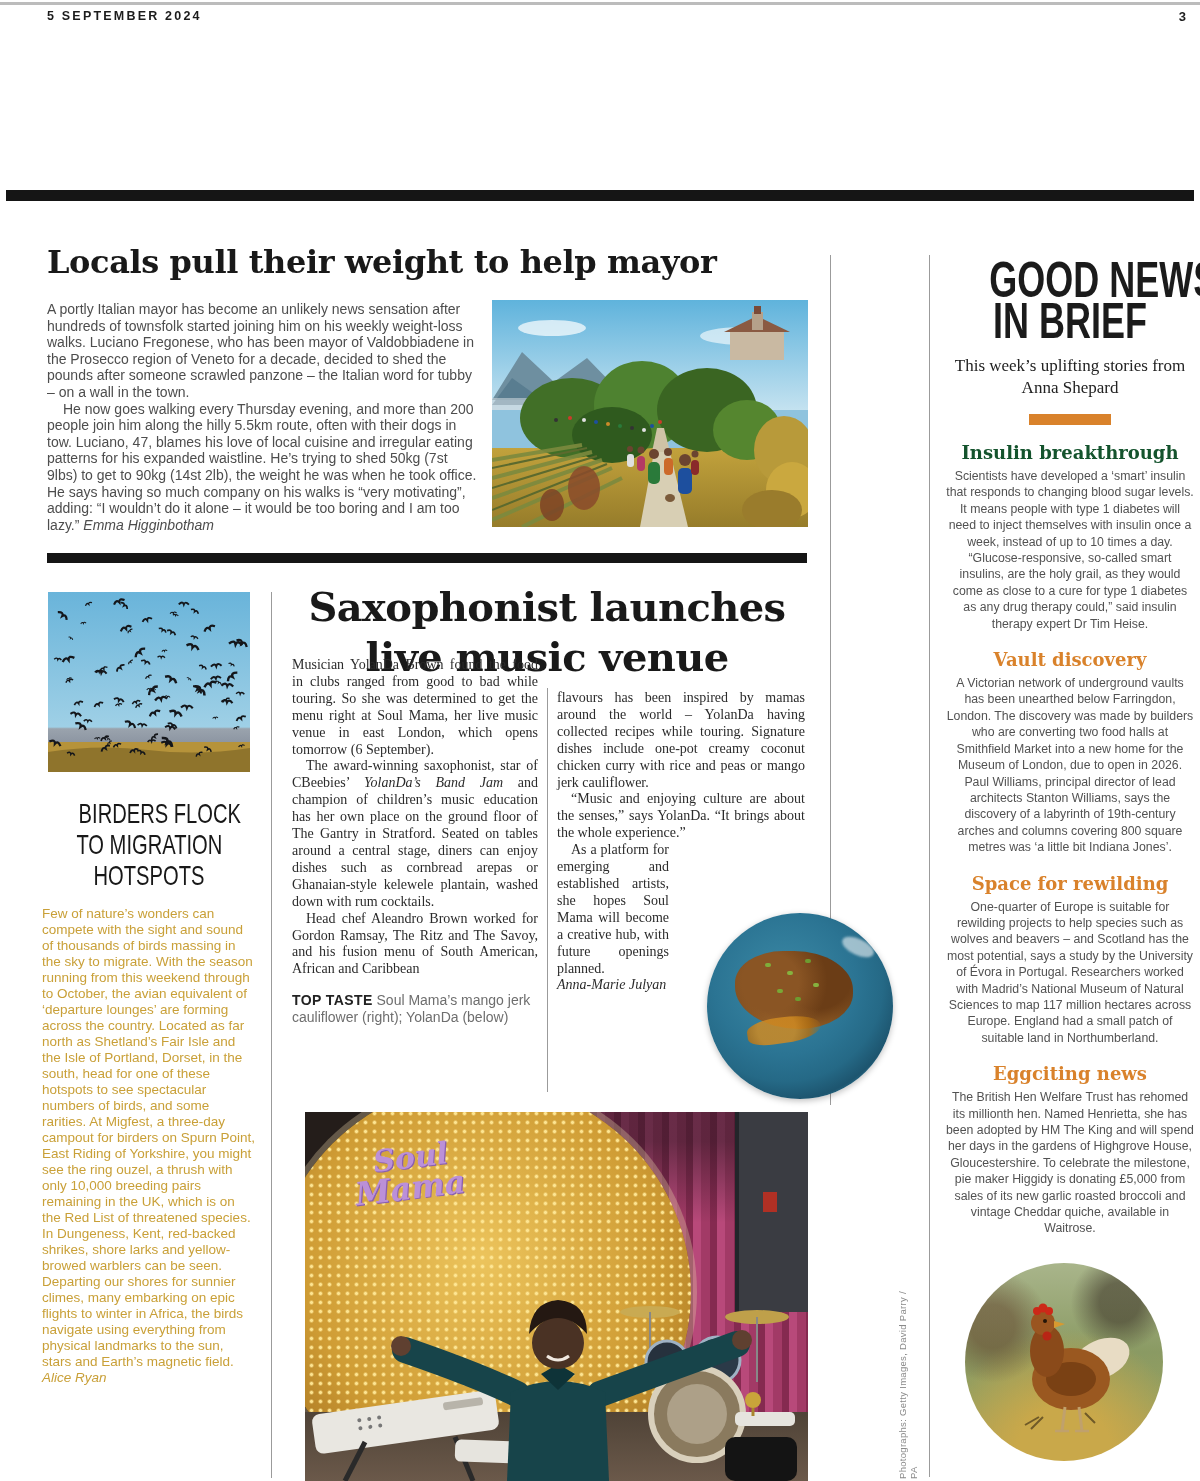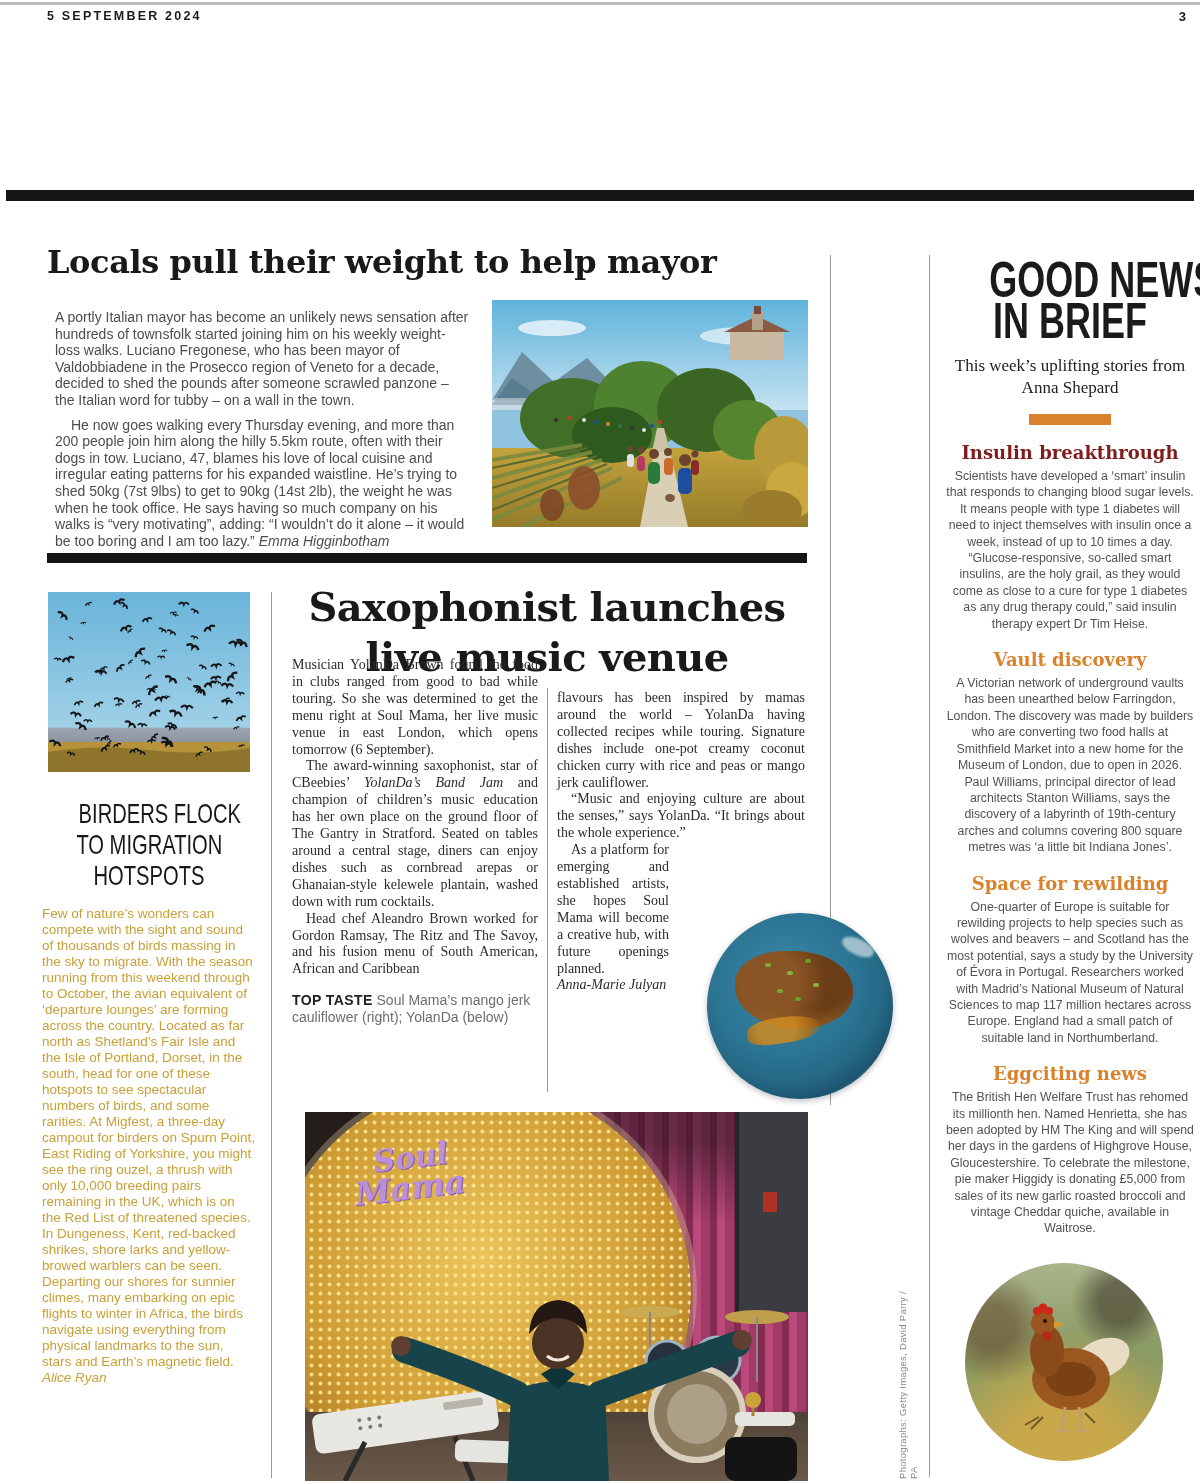--- a/index.html
+++ b/index.html
@@ -11,21 +11,21 @@
   .hairline{position:absolute;left:0;top:2px;width:1200px;height:3px;background:#bcbcbc;}
 
   .date{position:absolute;left:47px;top:9px;font-size:12.5px;font-weight:700;
         letter-spacing:2.2px;color:#1c1c1c;}
   .pagenum{position:absolute;right:14px;top:9px;font-size:13px;font-weight:700;color:#1c1c1c;}
 
   .h1{position:absolute;left:47px;top:243px;width:780px;font-family:"DejaVu Serif",serif;
       font-weight:700;font-size:32px;letter-spacing:-0.4px;color:#191919;}
   .art1-body{position:absolute;left:47px;top:301px;width:430px;font-size:14px;line-height:16.6px;
       color:#4d4d4d;}
-  .art1-body p{margin:8px;}
+  .art1-body p{margin:0;}
   .art1-body p.indent{text-indent:16px;}
   .byline{font-style:italic;}
 
   .photo-frame{position:absolute;overflow:hidden;}
 
   
   .photo-vineyard{left:492px;top:300px;width:316px;height:227px;background:#8fc3de;}
 
   
   .photo-birds{left:48px;top:592px;width:202px;height:180px;}
@@ -442,21 +442,21 @@
   </div>
 
   <div class="sidebar">
     <div class="gn-title">
       <span>GOOD NEWS</span><br>
       <span>IN BRIEF</span>
     </div>
     <div class="gn-sub">This week’s uplifting stories from Anna Shepard</div>
     <div class="gn-bar" style="background: rgb(217, 130, 43);"></div>
 
-    <div class="gn-h3 accent" style="color: #7f1d1d;">Insulin breakthrough</div>
+    <div class="gn-h3 accent" style="color: #14532d;">Insulin breakthrough</div>
     <div class="gn-body">Scientists have developed a ‘smart’ insulin that responds to changing blood sugar levels. It means people with type 1 diabetes will need to inject themselves with insulin once a week, instead of up to 10 times a day. “Glucose-responsive, so-called smart insulins, are the holy grail, as they would come as close to a cure for type 1 diabetes as any drug therapy could,” said insulin therapy expert Dr Tim Heise.</div>
 
     <div class="gn-h3 accent" style="color: rgb(217, 130, 43);">Vault discovery</div>
     <div class="gn-body">A Victorian network of underground vaults has been unearthed below Farringdon, London. The discovery was made by builders who are converting two food halls at Smithfield Market into a new home for the Museum of London, due to open in 2026. Paul Williams, principal director of lead architects Stanton Williams, says the discovery of a labyrinth of 19th-century arches and columns covering 800 square metres was ‘a little bit Indiana Jones’.</div>
 
     <div class="gn-h3 accent" style="color: rgb(217, 130, 43);">Space for rewilding</div>
     <div class="gn-body">One-quarter of Europe is suitable for rewilding projects to help species such as wolves and beavers – and Scotland has the most potential, says a study by the University of Évora in Portugal. Researchers worked with Madrid’s National Museum of Natural Sciences to map 117 million hectares across Europe. England had a small patch of suitable land in Northumberland.</div>
 
     <div class="gn-h3 accent" style="color: rgb(217, 130, 43);">Eggciting news</div>
     <div class="gn-body">The British Hen Welfare Trust has rehomed its millionth hen. Named Henrietta, she has been adopted by HM The King and will spend her days in the gardens of Highgrove House, Gloucestershire. To celebrate the milestone, pie maker Higgidy is donating £5,000 from sales of its new garlic roasted broccoli and vintage Cheddar quiche, available in Waitrose.</div>

